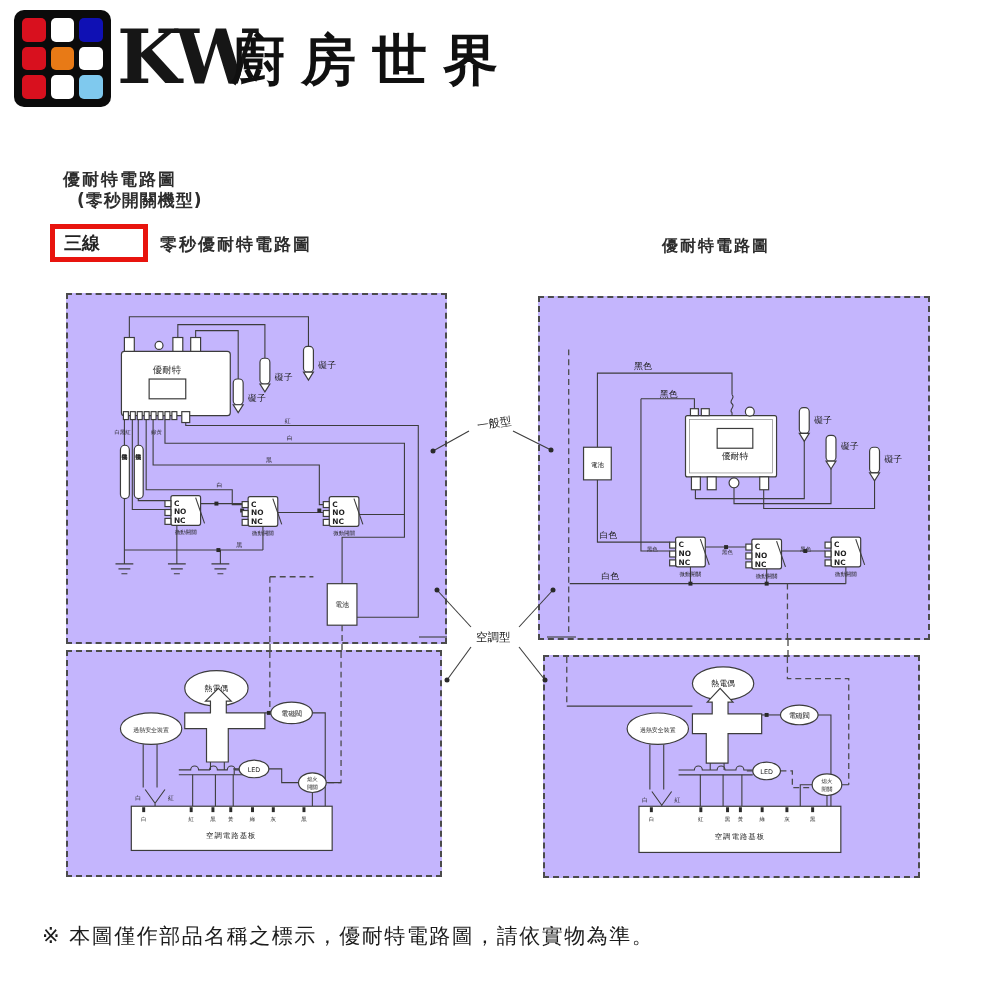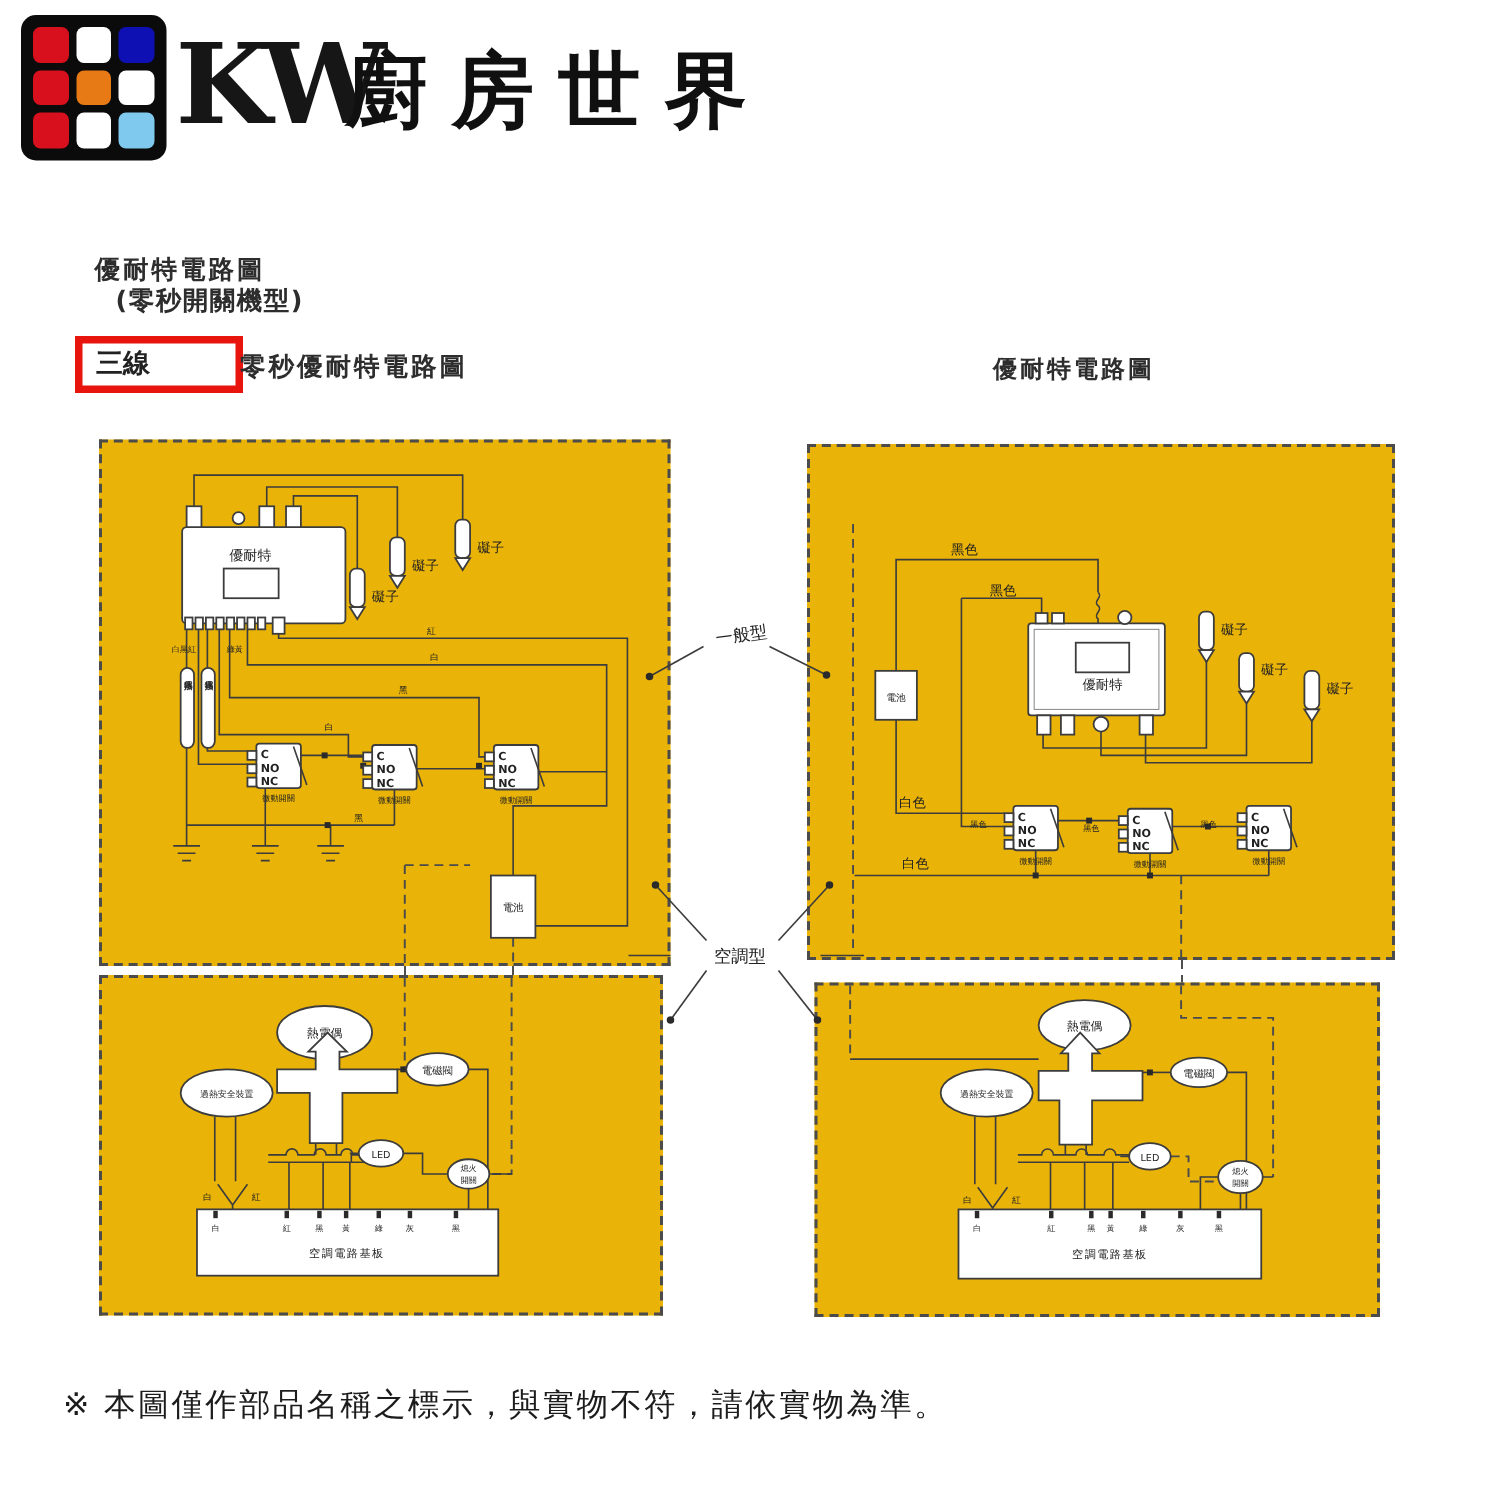--- a/index.html
+++ b/index.html
@@ -11,26 +11,26 @@
               display:grid;grid-template-columns:repeat(3,1fr);grid-template-rows:repeat(3,1fr);
               gap:5px;padding:8px;box-sizing:border-box;}
   .logo-cell{border-radius:5px;}
   .brand-kw{left:117px;top:14px;font-family:"DejaVu Serif","Liberation Serif",serif;
             font-weight:bold;font-size:74px;letter-spacing:-4px;color:#161616;}
   .brand-cn{left:230px;top:24px;font-family:Liberation Sans, sans-serif;
             font-weight:bold;font-size:55px;letter-spacing:16px;color:#101010;}
   
   .title-l1{left:63px;top:168px;font-size:17px;font-weight:600;letter-spacing:2px;color:#2d2d2d;}
   .title-l2{left:63px;top:189px;font-size:17px;font-weight:600;letter-spacing:1px;color:#2d2d2d;margin-left:14px;}
-  .hl-box{left:50px;top:224px;width:112px;height:38px;border:5px solid #e8140e;box-sizing:border-box;}
+  .hl-box{left:50px;top:224px;width:98px;height:38px;border:5px solid #e8140e;box-sizing:border-box;}
   .hl-box span{display:block;padding-left:9px;line-height:27px;font-size:18px;font-weight:700;color:#222;}
   .sub-left{left:160px;top:233px;font-size:17px;font-weight:600;letter-spacing:2px;color:#2d2d2d;}
   .sub-right{left:662px;top:236px;font-size:16px;font-weight:600;letter-spacing:2px;color:#2d2d2d;}
   
-  .dbox{border:2px dashed #4b4b4b;box-sizing:border-box;background:#eab308;}
+  .dbox{border:2px dashed #4b4b4b;box-sizing:border-box;background:#c4b5fd;}
   .dbox-tl{left:66px;top:293px;width:381px;height:351px;}
   .dbox-tr{left:538px;top:296px;width:392px;height:344px;text-align:center;}
   .dbox-bl{left:66px;top:650px;width:376px;height:227px;}
   .dbox-br{left:543px;top:655px;width:377px;height:223px;}
   .dbox svg{width:100%;height:100%;display:block;}
   svg text{fill:#222;stroke:none;font-family:"DejaVu Sans","Liberation Sans",sans-serif;}
   .wire{fill:none;stroke:#3c3c3c;stroke-width:1.1;}
   .wired{fill:none;stroke:#4b4b4b;stroke-width:1.3;stroke-dasharray:6 4;}
   .comp{fill:#ffffff;stroke:#3c3c3c;stroke-width:1.2;}
   .comp2{fill:none;stroke:#8a8a8a;stroke-width:0.7;}
@@ -442,13 +442,13 @@
     <circle class="jx" cx="553" cy="590" r="2.5"></circle>
     <circle class="jx" cx="447" cy="680" r="2.5"></circle>
     <circle class="jx" cx="545" cy="680" r="2.5"></circle>
     <text x="476" y="641" font-size="11.5">空調型</text>
   </g>
   <g>
     <path class="wired" d="M270,644 V650 M342,644 V650 M788,640 V655"></path>
   </g>
 </svg>
 
-<div class="abs footnote">※ 本圖僅作部品名稱之標示，與實物不符，請依實物為準。</div>
+<div class="abs footnote">※ 本圖僅作部品名稱之標示，優耐特電路圖，請依實物為準。</div>
 
 </body></html>

